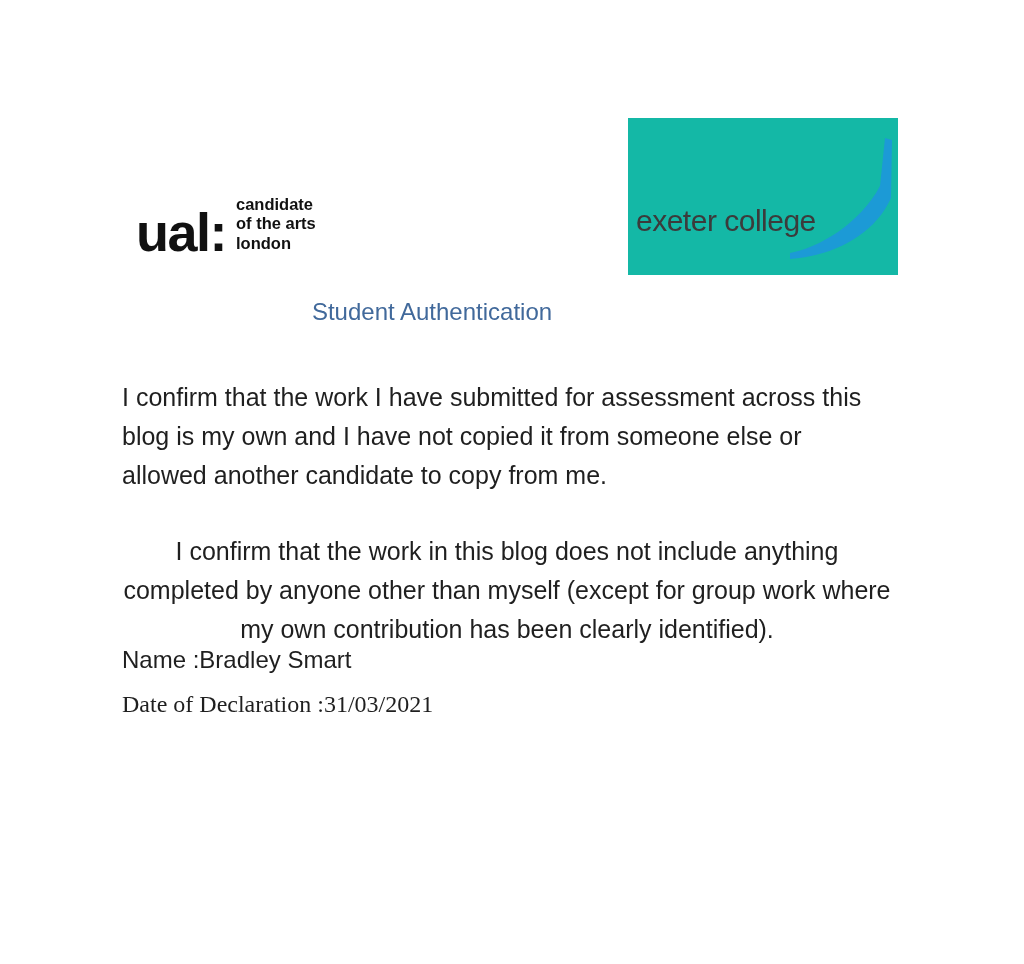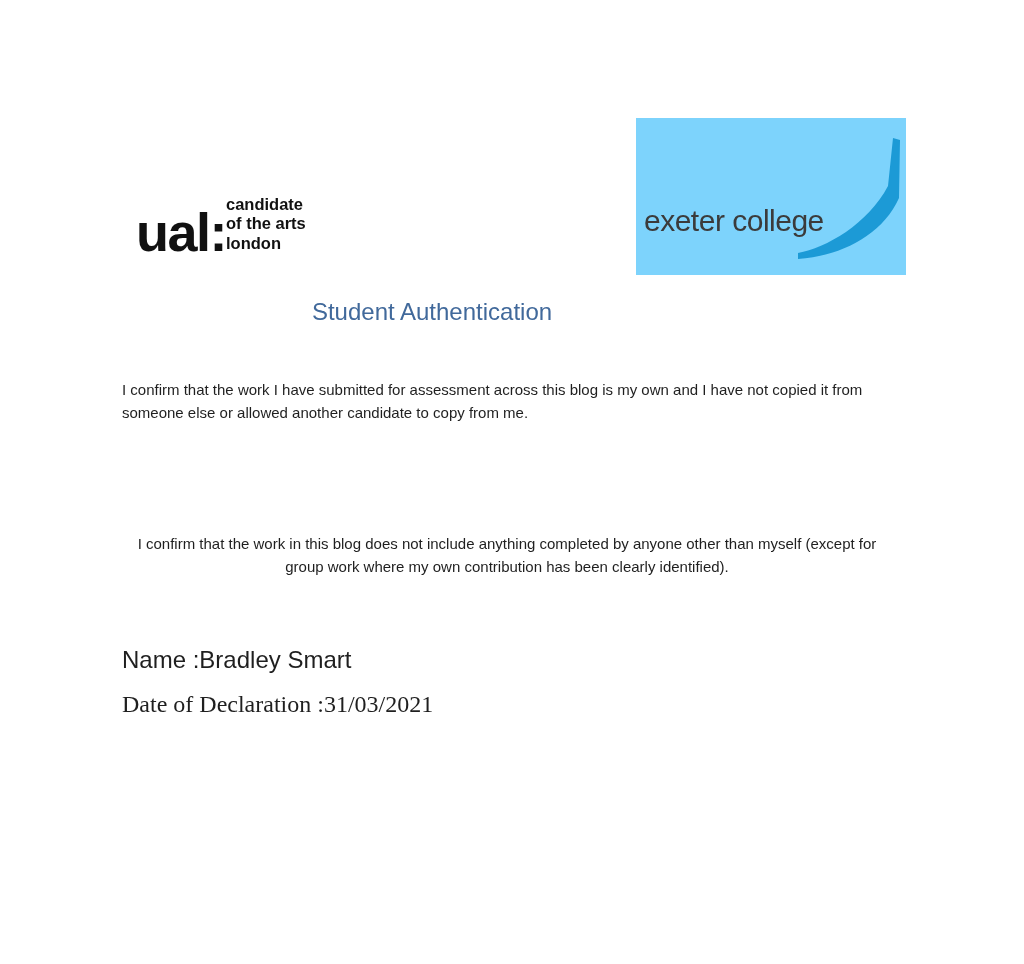--- a/index.html
+++ b/index.html
@@ -32,20 +32,21 @@
     height: 165px;
   }
 
   
   .ual-logo {
     position: absolute;
     left: 136px;
     top: 85px;
     display: flex;
     align-items: flex-end;
+    gap: 10px;
   }
   .ual-mark {
     font-family: "Liberation Sans", sans-serif;
     font-weight: bold;
     font-size: 54px;
     line-height: 0.92;
     letter-spacing: -1.5px;
     color: #111111;
   }
   .ual-words {
@@ -58,23 +59,22 @@
   }
   .ual-words div { white-space: nowrap; }
 
   
   .exeter-logo {
     position: absolute;
     left: 628px;
     top: 8px;
     width: 270px;
     height: 157px;
-    background: #7dd3fc;
+    background: #14b8a6;
     overflow: hidden;
-    margin-left: 8px;
   }
   .exeter-text {
     position: absolute;
     left: 8px;
     top: 86px;
     font-family: "Liberation Sans", sans-serif;
     font-size: 30px;
     letter-spacing: -0.5px;
     color: #3b3b3b;
     white-space: nowrap;
@@ -99,21 +99,21 @@
     font-family: "Liberation Sans", sans-serif;
   }
 
   
   .body-block {
     position: absolute;
     left: 122px;
     width: 770px;
   }
   .para {
-    font-size: 15px;
+    font-size: 25px;
     line-height: 1.56;
     color: #1f1f1f;
     margin: 0;
   }
   #para1 { top: 378px; }
   #para2 { top: 532px; }
   #name-line { top: 641px; }
   #date-line { top: 686px; }
 
   .body-block.line {

